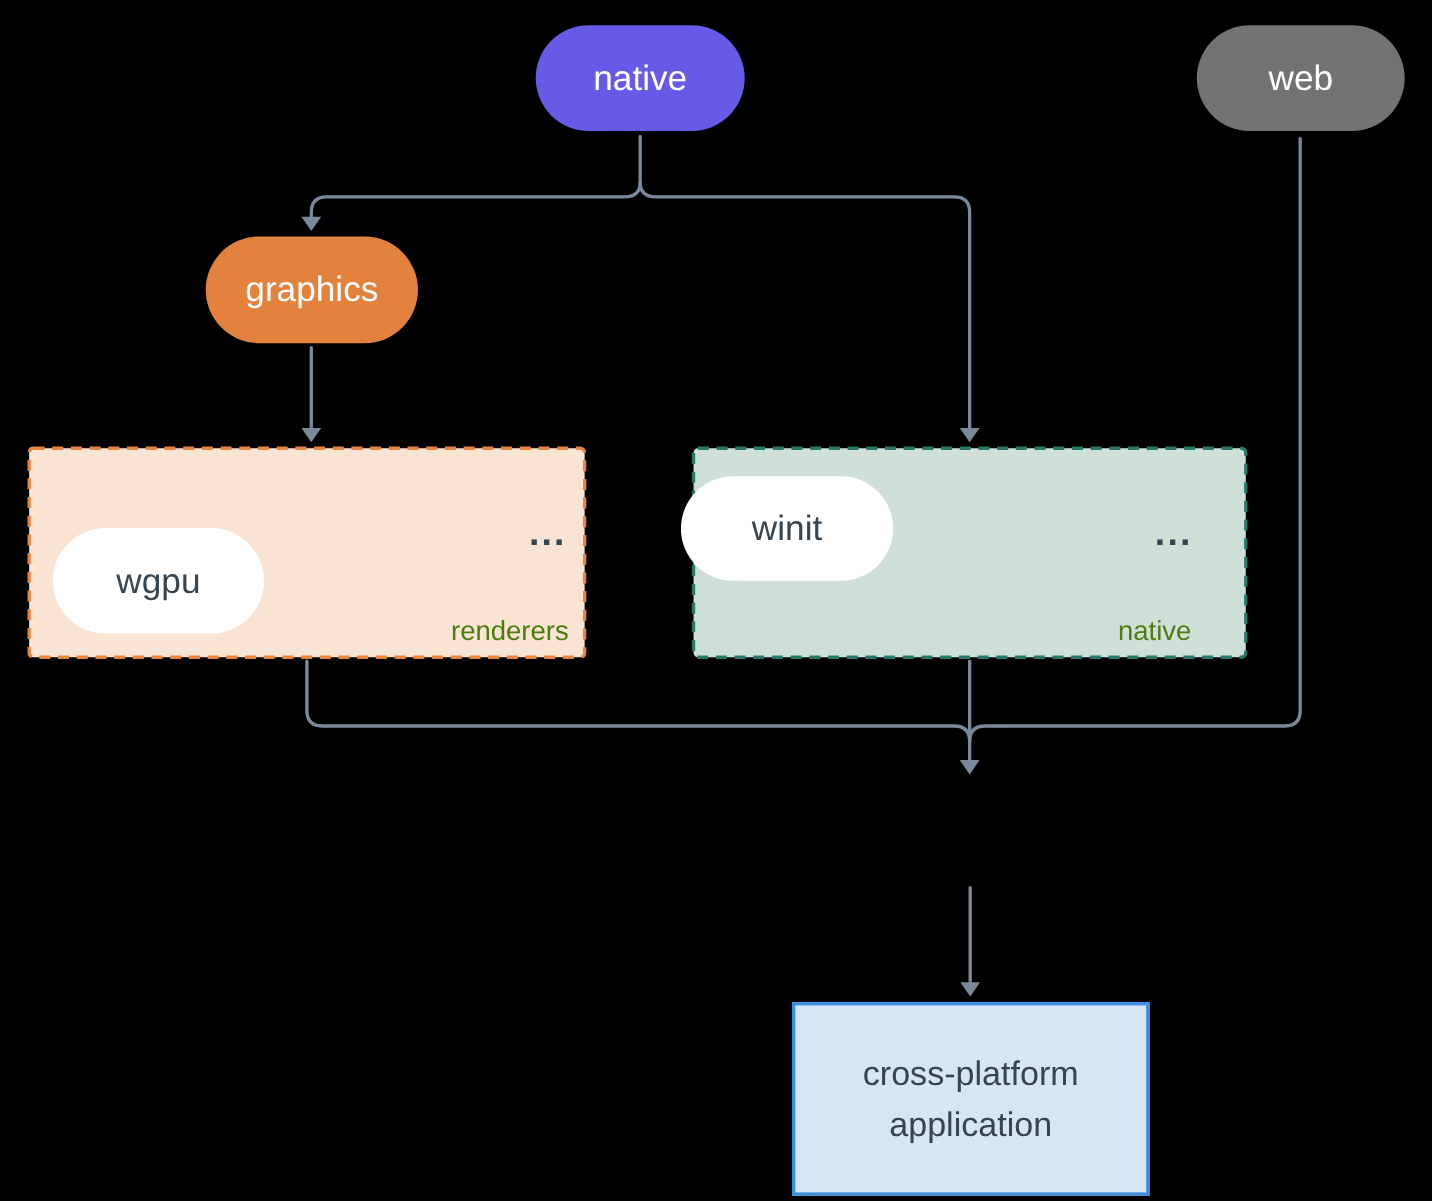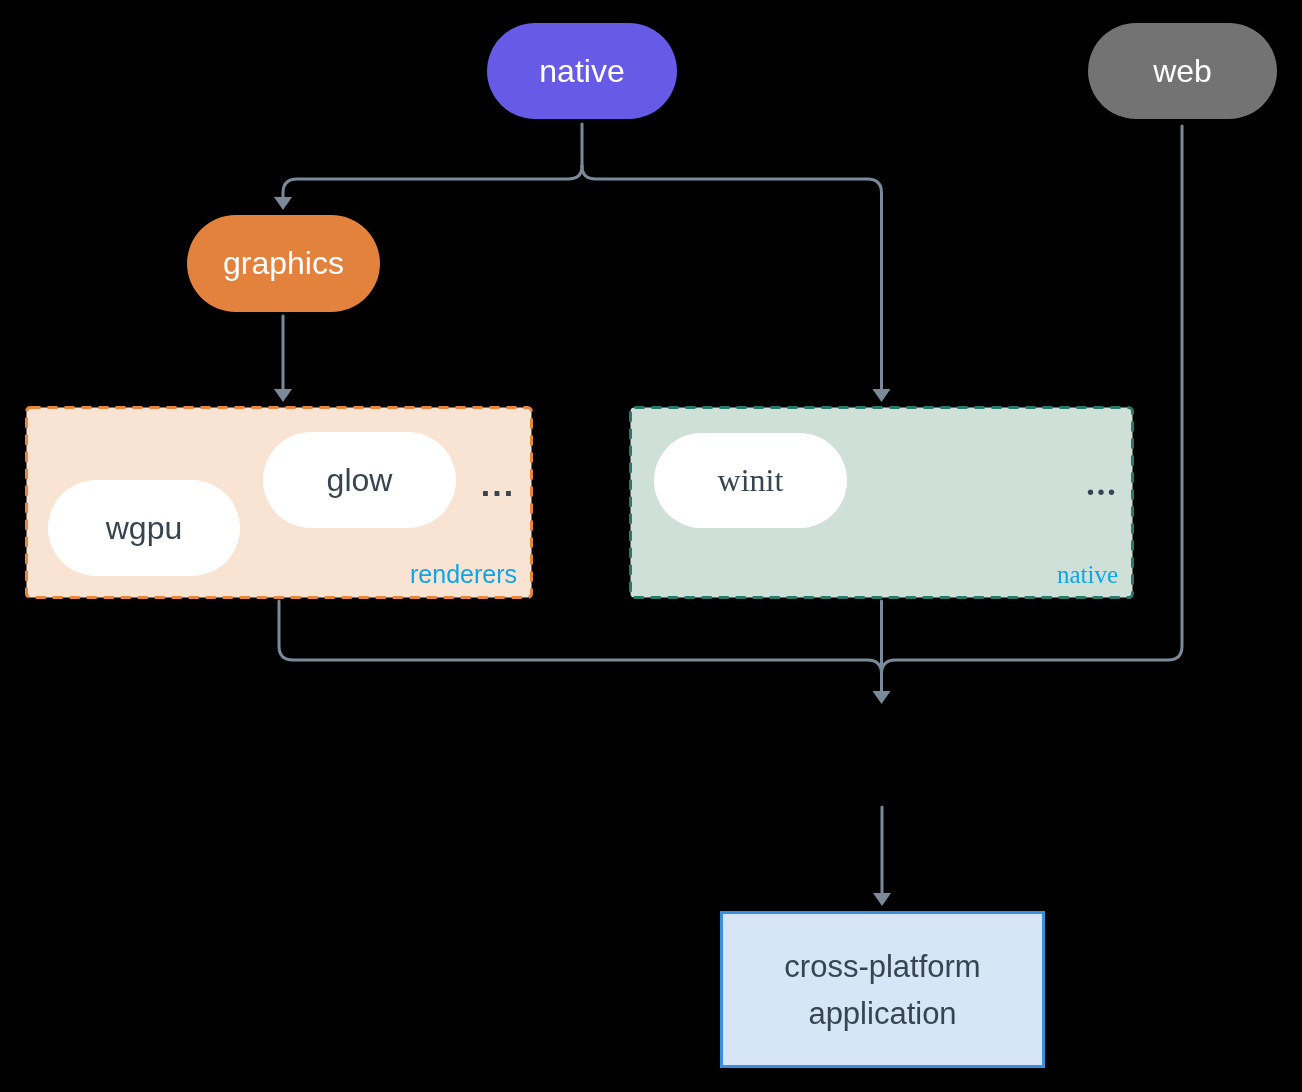--- a/index.html
+++ b/index.html
@@ -28,21 +28,21 @@
   #node-web      { left: 1088px; top: 23px;  width: 189px; height: 96px; background: #737373; }
   #node-graphics { left: 187px;  top: 215px; width: 193px; height: 97px; background: #E2823D; text-align: right; }
   #node-iced     { left: 787px;  top: 708px; width: 190px; height: 94px; background: #2E8ADB; }
 
   .group {
     position: absolute;
     width: 508px;
     height: 193px;
   }
   #group-renderers { left: 25px;  top: 406px; }
-  #group-shells    { left: 629px; top: 406px; width: 505px; font-family: Liberation Serif, serif; }
+  #group-shells    { left: 594px; top: 406px; width: 505px; }
 
   .pill-white {
     position: absolute;
     display: flex;
     align-items: center;
     justify-content: center;
     border-radius: 999px;
     background: #ffffff;
     color: #36454F;
     font-size: 32px;
@@ -60,28 +60,28 @@
     width: 56px; height: 96px;
     display: flex; align-items: center; justify-content: center;
     color: #36454F;
     font-size: 34px;
     font-weight: 600;
     letter-spacing: 2px;
   }
   .group-label {
     position: absolute;
     right: 16px; bottom: 10px;
-    color: #0ea5e9;
+    color: #4d7c0f;
     font-size: 25px;
   }
 
   #app-box {
     position: absolute;
     left: 720px; top: 911px;
-    width: 325px; height: 157px;
+    width: 325px; height: 176px;
     box-sizing: border-box;
     background: #D6E6F7;
     border: 3px solid #3A8FE0;
     display: flex;
     flex-direction: column;
     align-items: center;
     justify-content: center;
     color: #36454F;
     font-size: 31px;
     line-height: 47px;
@@ -114,21 +114,20 @@
   </svg>
 
   <div class="pill" id="node-native">native</div>
 
   <div class="pill" id="node-web">web</div>
 
   <div class="pill" id="node-graphics">graphics</div>
 
   <div class="group" id="group-renderers">
     <div class="pill-white" id="pill-wgpu">wgpu</div>
-    <div class="pill-white" id="pill-glow">glow</div>
     <div class="ellipsis">...</div>
     <div class="group-label">renderers</div>
   </div>
 
   <div class="group" id="group-shells">
     <div class="pill-white" id="pill-winit">winit</div>
     <div class="ellipsis">...</div>
     <div class="group-label">native</div>
   </div>
 

